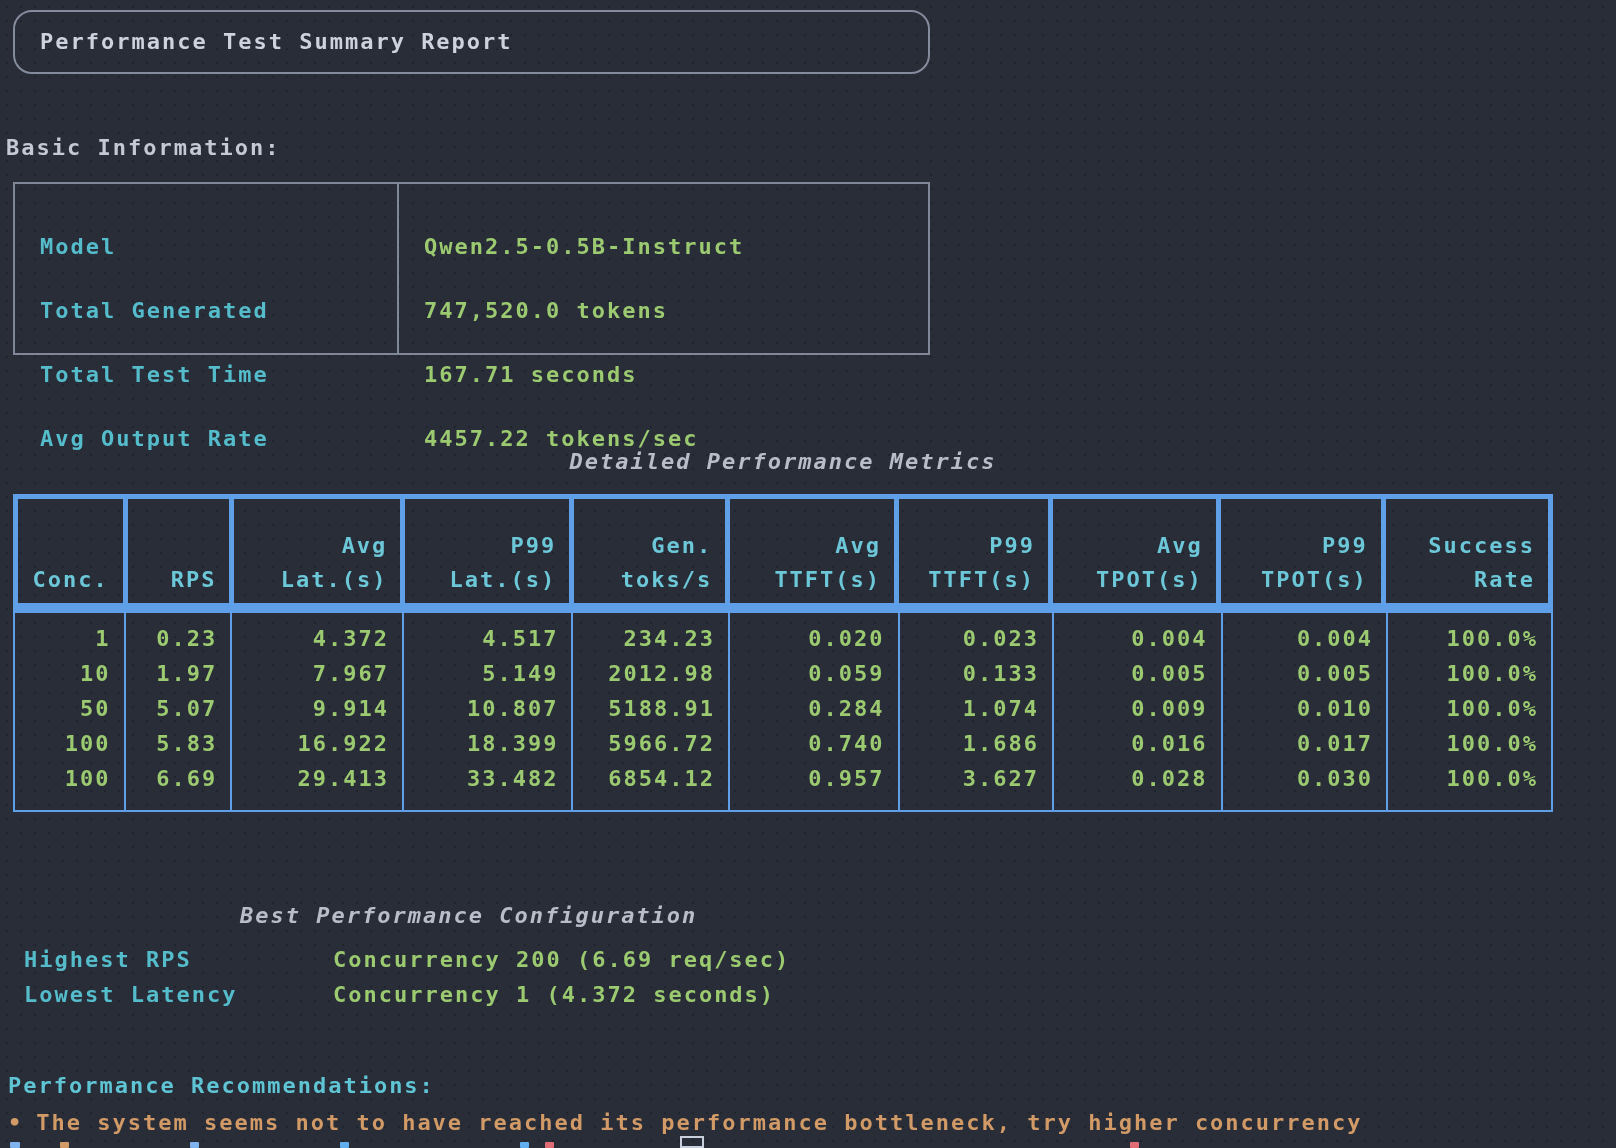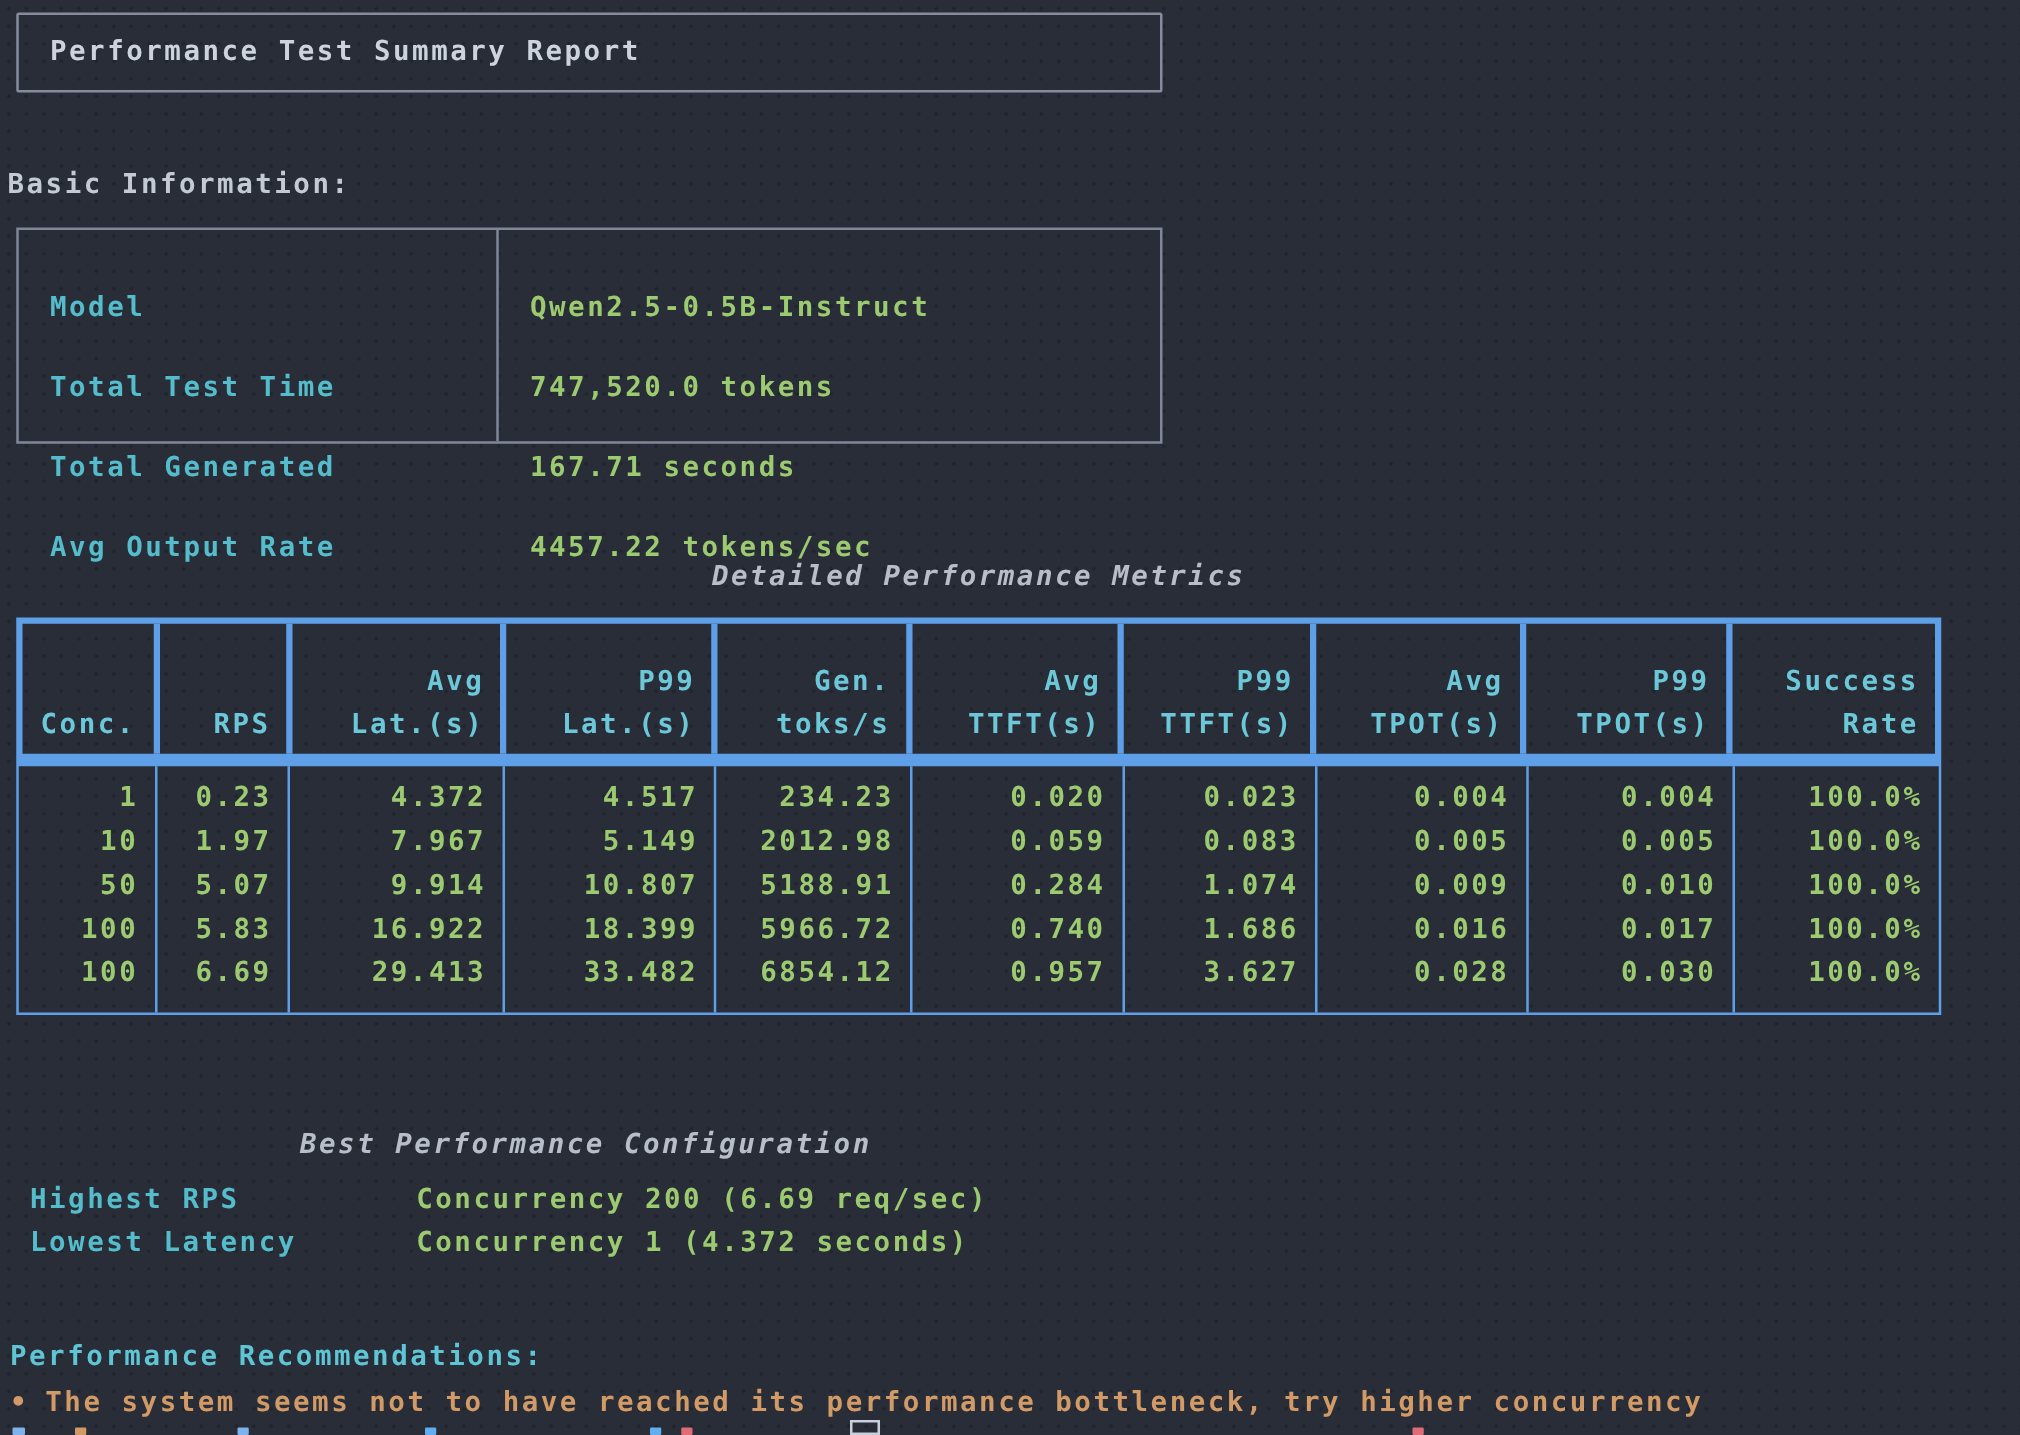--- a/index.html
+++ b/index.html
@@ -11,21 +11,21 @@
     position:relative;overflow:hidden;
     font-family:"DejaVu Sans Mono", monospace;
     font-weight:bold;
     letter-spacing:2px;
     font-size:22px;
   }
   .abs{position:absolute;box-sizing:border-box;}
 
   
   #title-box{left:13px;top:10px;width:917px;height:64px;
-    border:2px solid #848c9d;border-radius:2px;line-height:60px;padding-left:25px;}
+    border:2px solid #848c9d;border-radius:19px;line-height:60px;padding-left:25px;}
   #title-box .title{color:#ccd3de;}
 
   
   #basic-heading{left:6px;top:133px;line-height:30px;color:#c3cad5;}
   #info-box{left:13px;top:182px;width:917px;height:173px;border:2px solid #7f8798;display:flex;}
   #bi-labels{width:384px;border-right:2px solid #7f8798;padding:16px 0 0 25px;box-sizing:border-box;}
   #bi-values{flex:1;padding:16px 16px 0 25px;box-sizing:border-box;}
   .bi-cell{height:35px;line-height:35px;white-space:nowrap;margin-top:29px;}
   #bi-labels .bi-cell{color:#55bccb;}
   #bi-values .bi-cell{color:#9cca70;}
@@ -69,22 +69,22 @@
 
   <div class="abs" id="title-box">
     <span class="title">Performance Test Summary Report</span>
   </div>
 
   <div class="abs" id="basic-heading">Basic Information:</div>
 
   <div class="abs" id="info-box">
     <div id="bi-labels">
         <div class="bi-cell">Model</div>
+        <div class="bi-cell">Total Generated</div>
         <div class="bi-cell">Total Test Time</div>
-        <div class="bi-cell">Total Generated</div>
         <div class="bi-cell">Avg Output Rate</div>
       </div>
     <div id="bi-values">
         <div class="bi-cell">Qwen2.5-0.5B-Instruct</div>
         <div class="bi-cell">747,520.0 tokens</div>
         <div class="bi-cell">167.71 seconds</div>
         <div class="bi-cell">4457.22 tokens/sec</div>
       </div>
   </div>
 
@@ -169,21 +169,21 @@
         </div>
         <div class="mcol">
           <div class="mval">0.020</div>
           <div class="mval">0.059</div>
           <div class="mval">0.284</div>
           <div class="mval">0.740</div>
           <div class="mval">0.957</div>
         </div>
         <div class="mcol">
           <div class="mval">0.023</div>
-          <div class="mval">0.083</div>
+          <div class="mval">0.133</div>
           <div class="mval">1.074</div>
           <div class="mval">1.686</div>
           <div class="mval">3.627</div>
         </div>
         <div class="mcol">
           <div class="mval">0.004</div>
           <div class="mval">0.005</div>
           <div class="mval">0.009</div>
           <div class="mval">0.016</div>
           <div class="mval">0.028</div>

